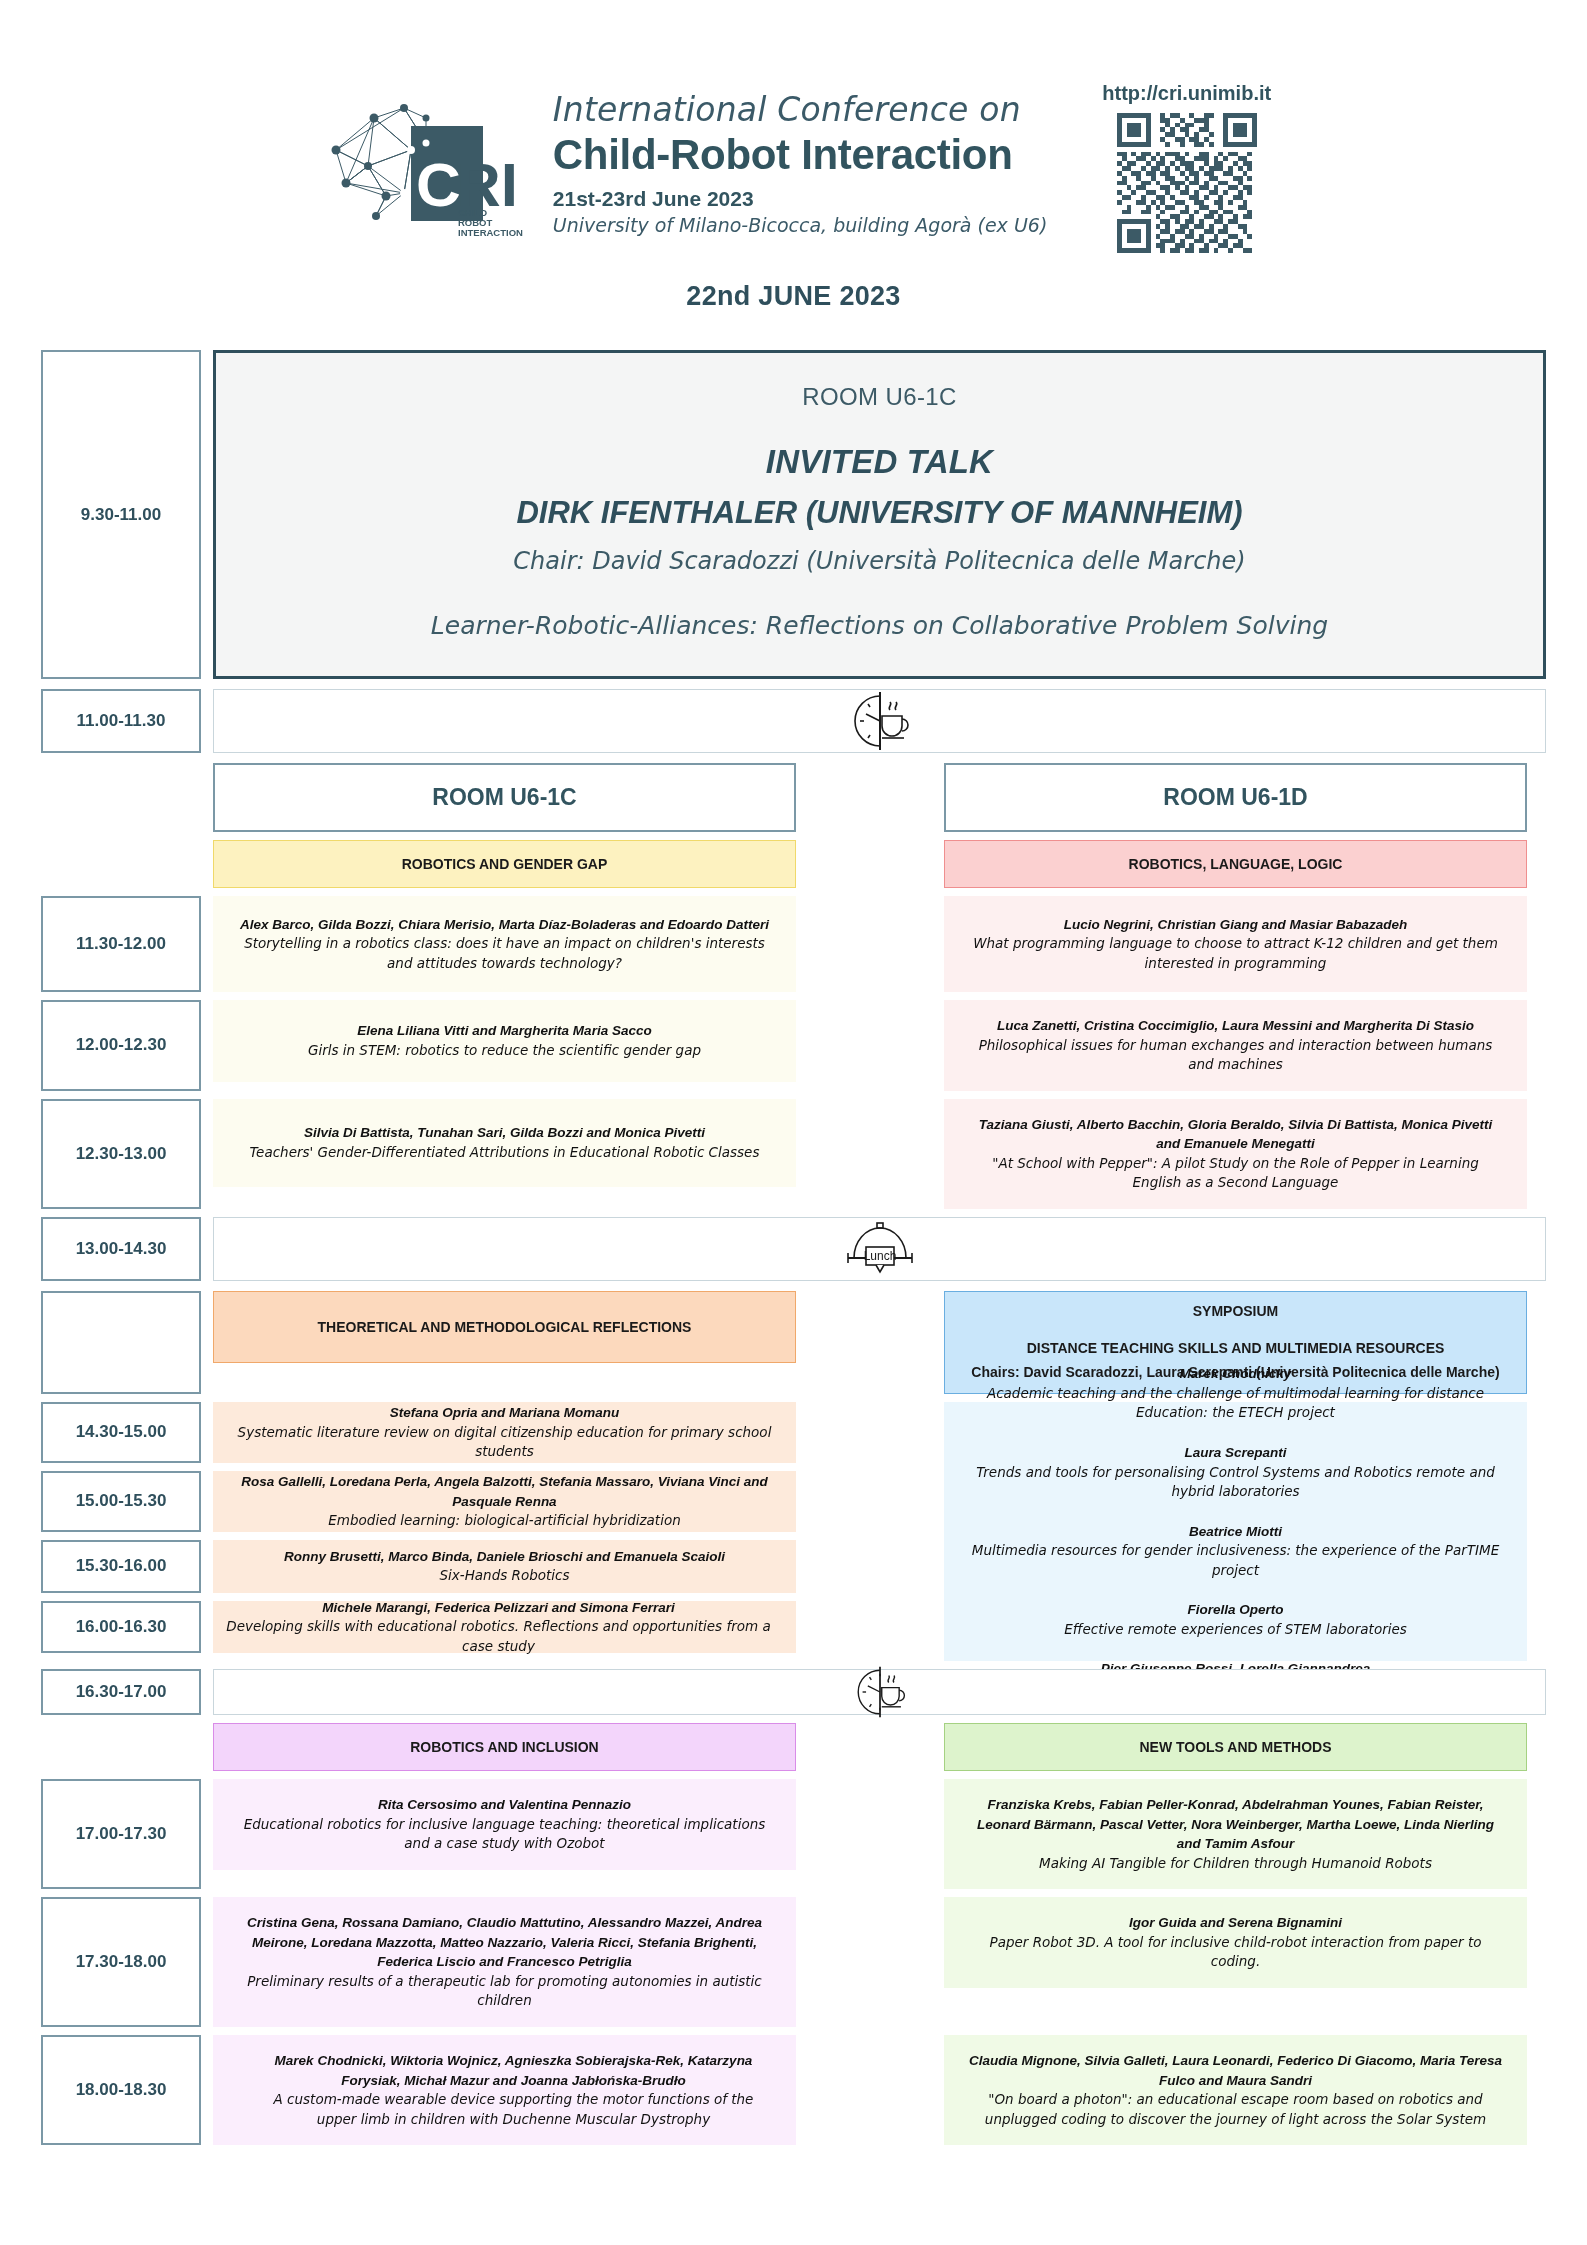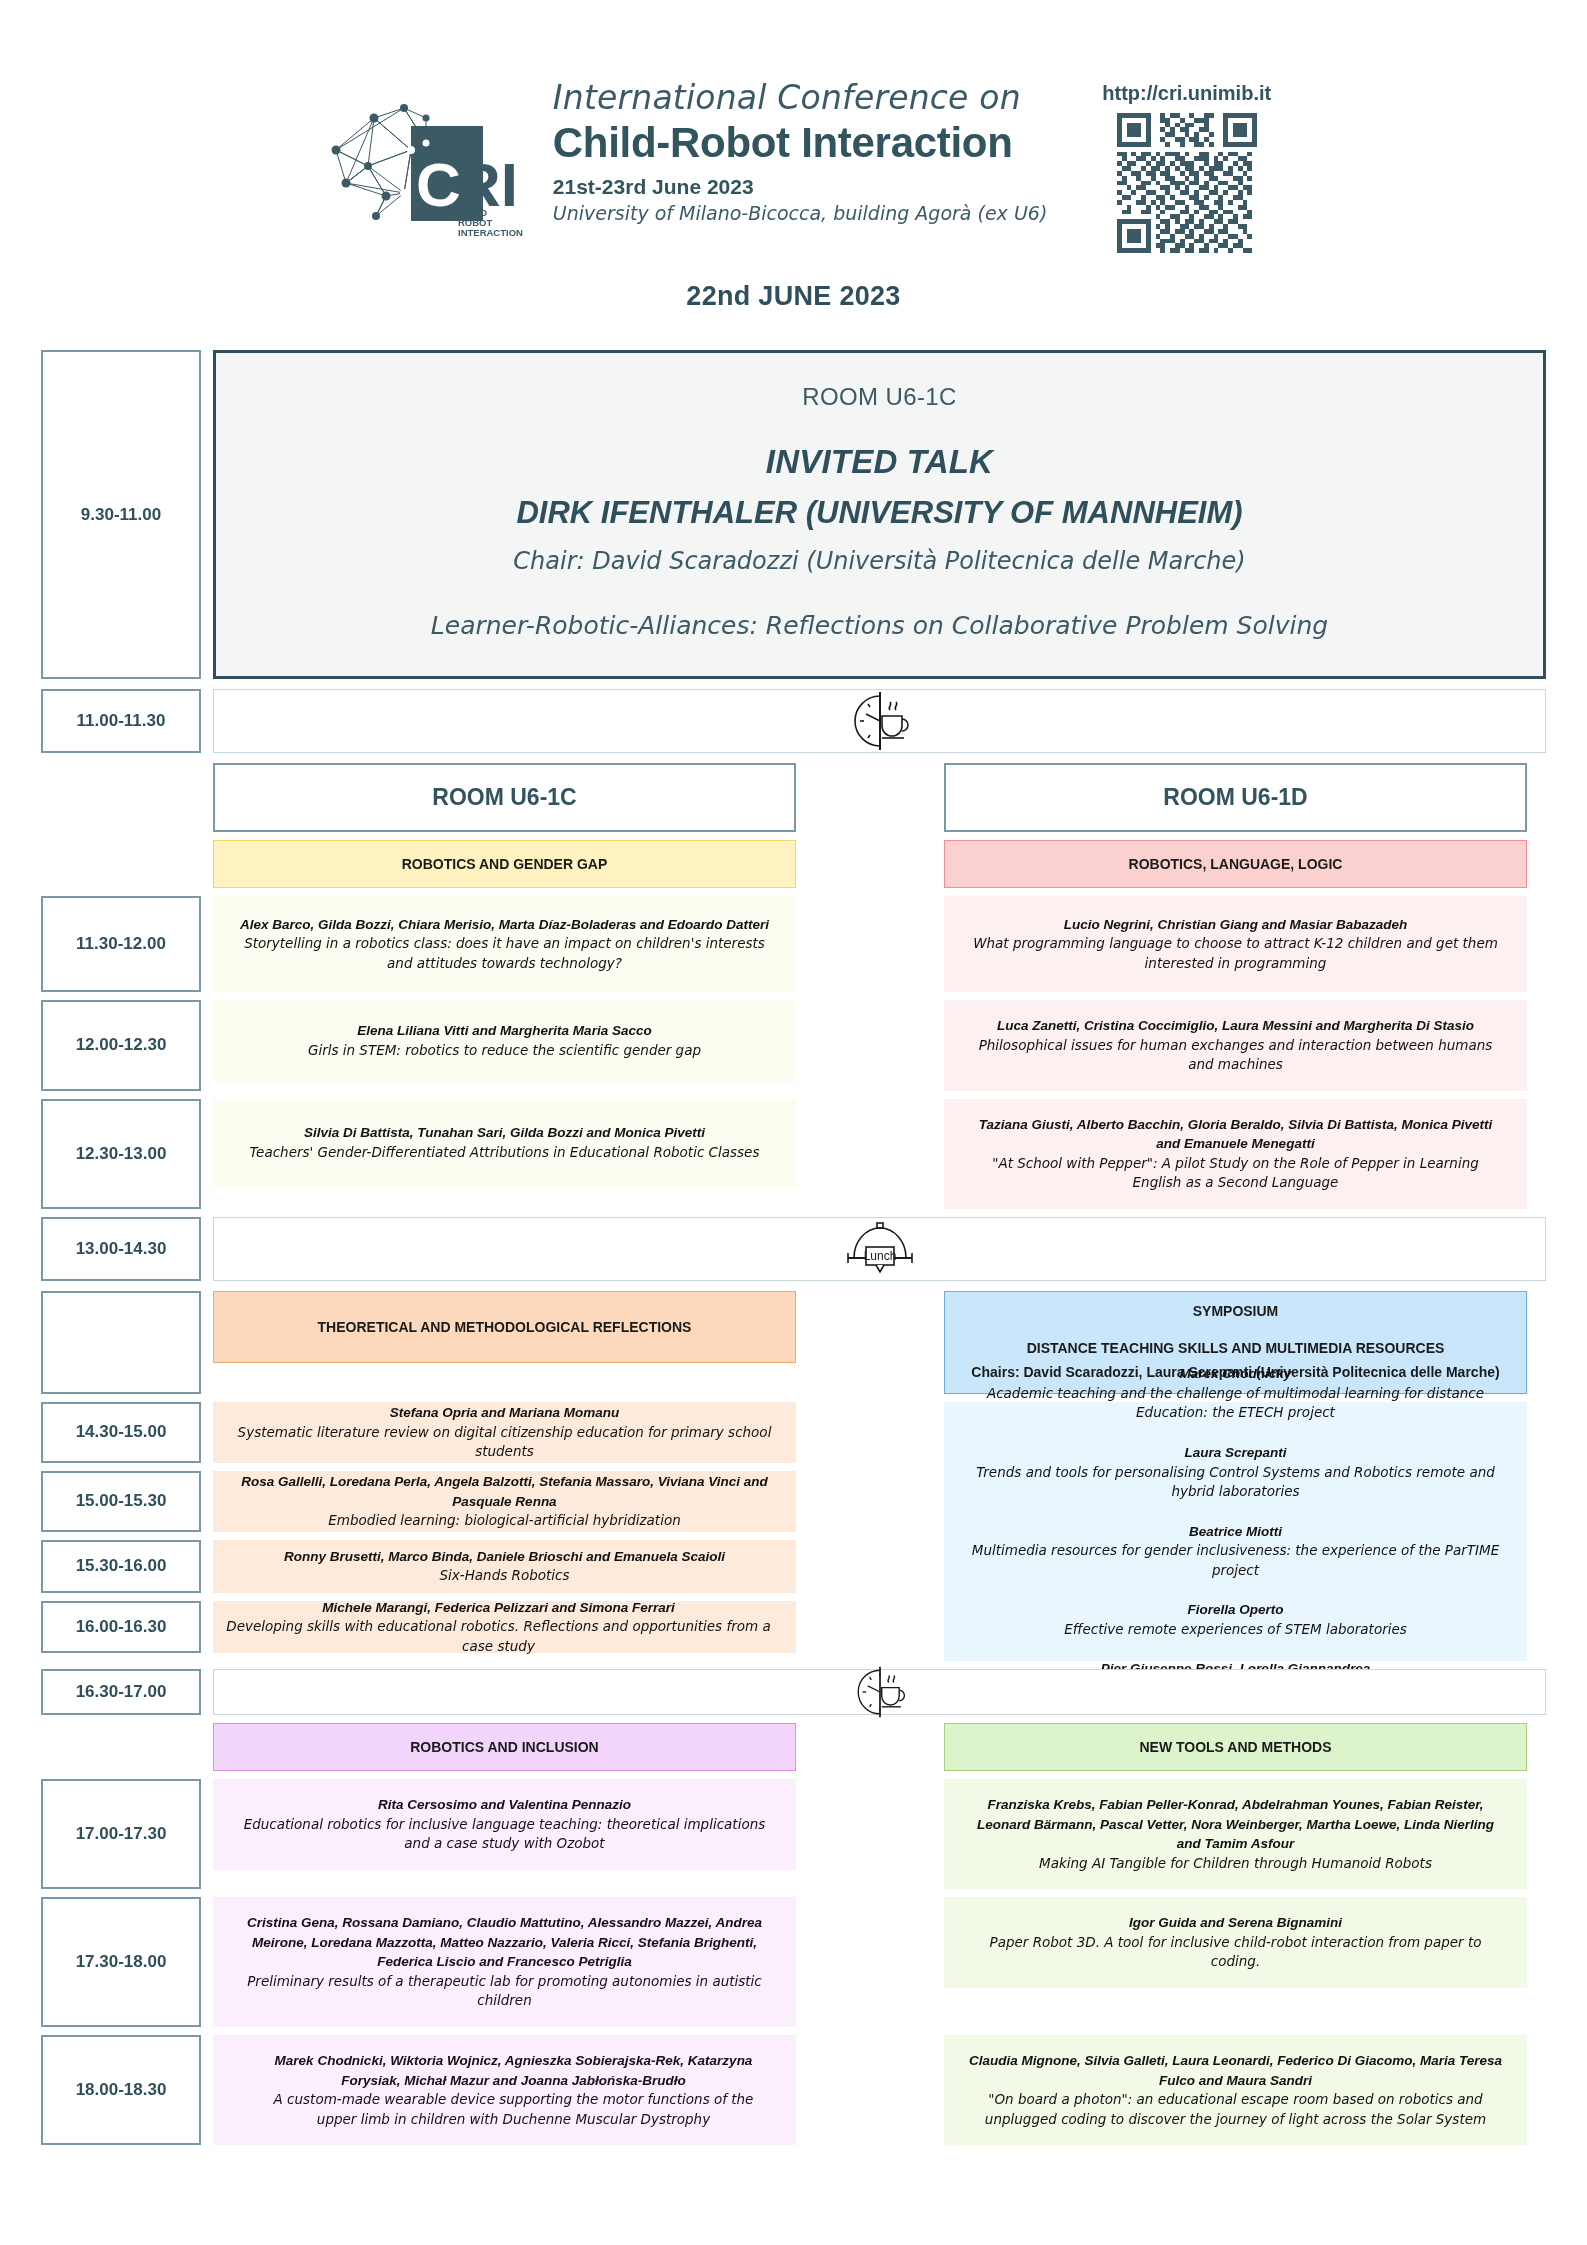--- a/index.html
+++ b/index.html
@@ -15,21 +15,21 @@
   
   .header {
     display:flex; align-items:flex-start;
     padding:70px 0 0 0;
     justify-content:center;
     gap:0px;
   }
   .logo-wrap { width:215px; height:150px; position:relative; margin-right:22px; margin-top:18px;}
   .logo-svg { width:215px; height:150px; display:block; }
 
-  .title-block { padding-top:10px; }
+  .title-block { padding-top:10px;margin-top:12px; }
   .title-line1 {
     font-size:33px; font-style:italic; font-weight:400;
     color:#3b5a68; letter-spacing:0.2px; line-height:1.12;
     font-family:"DejaVu Sans", sans-serif;
   }
   .title-line2 {
     font-size:42px; font-weight:bold; color:#32545f;
     line-height:1.12; margin-top:2px; letter-spacing:-0.3px;
   }
   .title-line3 {

